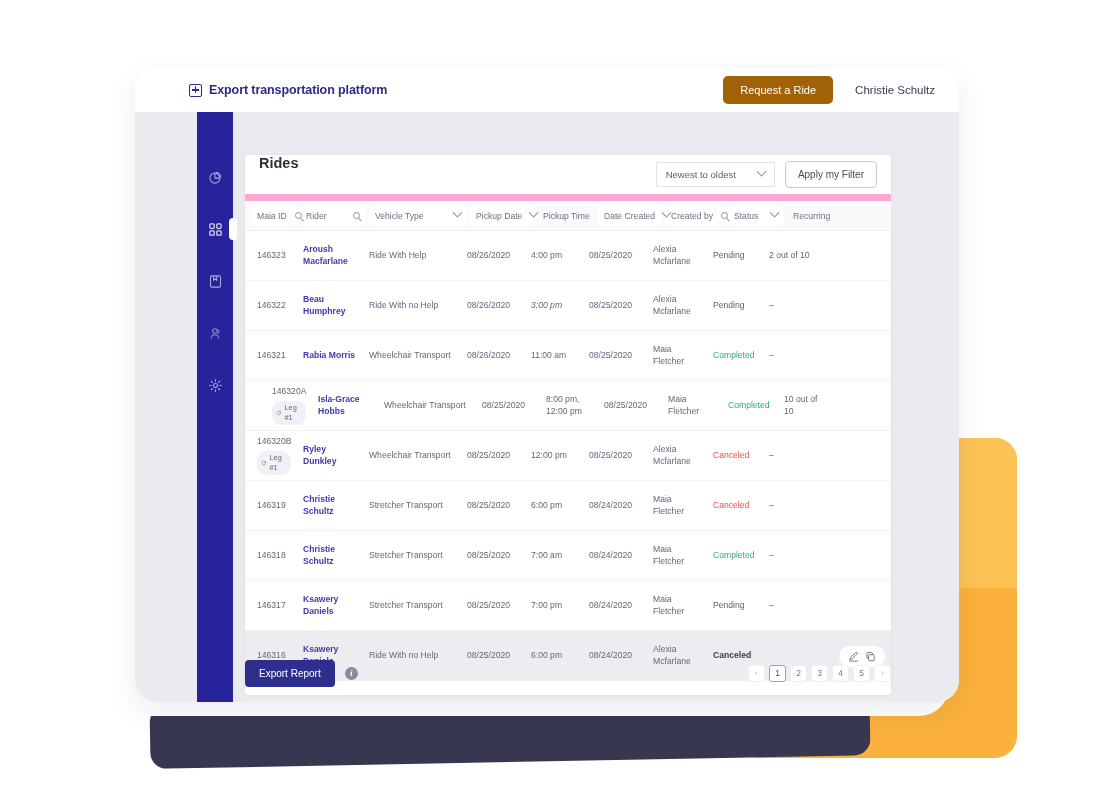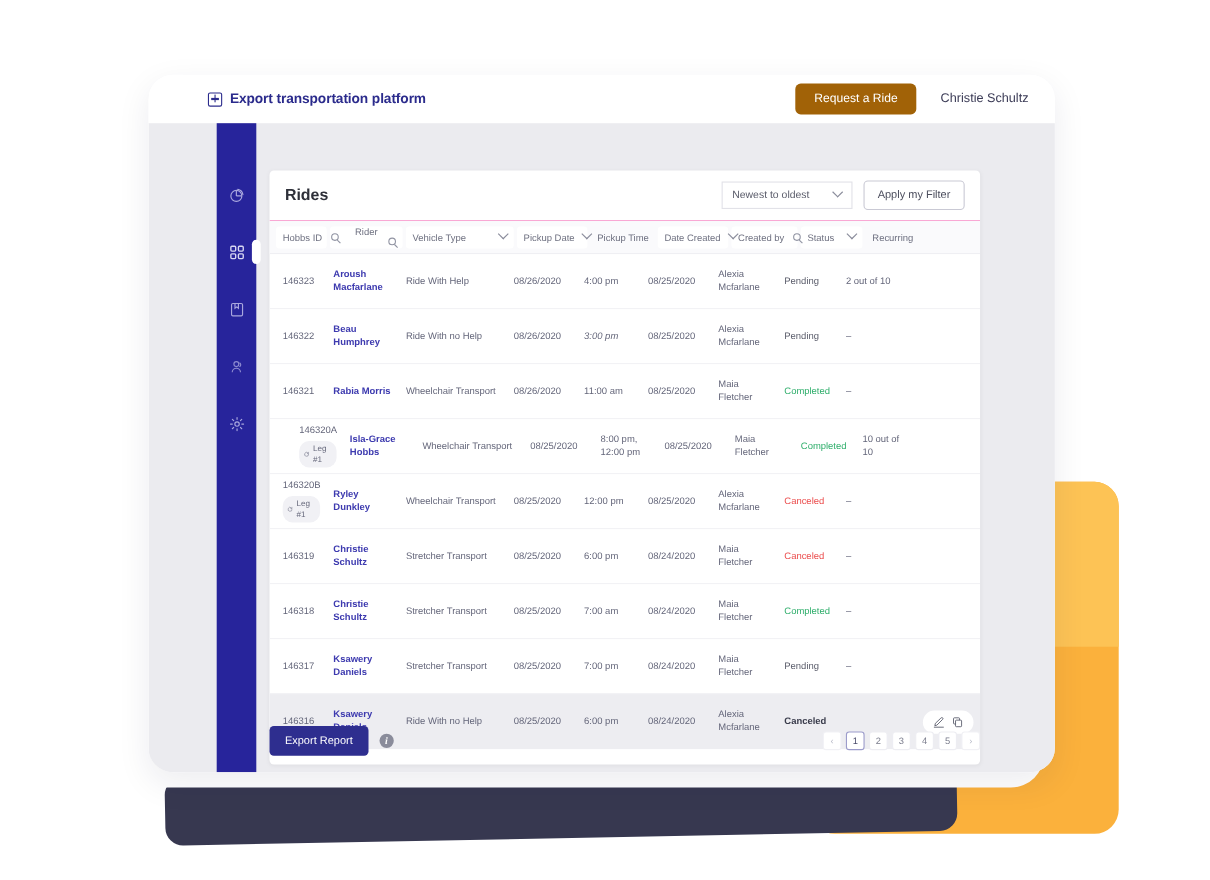--- a/index.html
+++ b/index.html
@@ -125,22 +125,22 @@
   
   .panel {
     position: absolute; left: 110px; top: 43px;
     width: 646px; height: 540px;
     background: #ffffff;
     border-radius: 4px;
     overflow: hidden;
     box-shadow: 0 1px 4px rgba(0,0,0,0.05);
   }
   .panel-head {
-    height: 46px; display: flex; align-items: center;
-    padding: 0 14px; border-bottom: 1px solid #f9a8d4;
+    height: 46px; display: flex; 
+    padding: 0 14px; border-bottom: 7px solid #f9a8d4;
   }
   .panel-title { font-size: 14.5px; color: #2E3039; }
   .panel-head-right { margin-left: auto; display: flex; align-items: center; gap: 10px; }
   .sort-select {
     border: 1px solid #E2E2E8; border-radius: 0;
     font-size: 9.5px; color: #5B5D6B;
     padding: 6px 9px; display: flex; align-items: center; gap: 22px;
     cursor: pointer; background: #fff;
   }
   .btn-filter {
@@ -328,26 +328,26 @@
             <div class="sort-select">
               <span>Newest to oldest</span>
               <span class="chev"></span>
             </div>
             <button class="btn-filter">Apply my Filter</button>
           </div>
         </div>
 
         <div class="filterbar" id="filterbar">
             <div class="fcell" style="width: 46px;">
-              <span class="lbl">Hobbs ID</span>
+              <span class="lbl">Maia ID</span>
               <span class="ic">
                 <span class="mag"></span>
               </span>
             </div>
-            <div class="fcell" style="width: 66px; flex-direction: column;">
+            <div class="fcell" style="width: 66px;">
               <span class="lbl">Rider</span>
               <span class="ic">
                 <span class="mag"></span>
               </span>
             </div>
             <div class="fcell" style="width: 98px;">
               <span class="lbl">Vehicle Type</span>
               <span class="ic">
                 <span class="chev"></span>
               </span>

